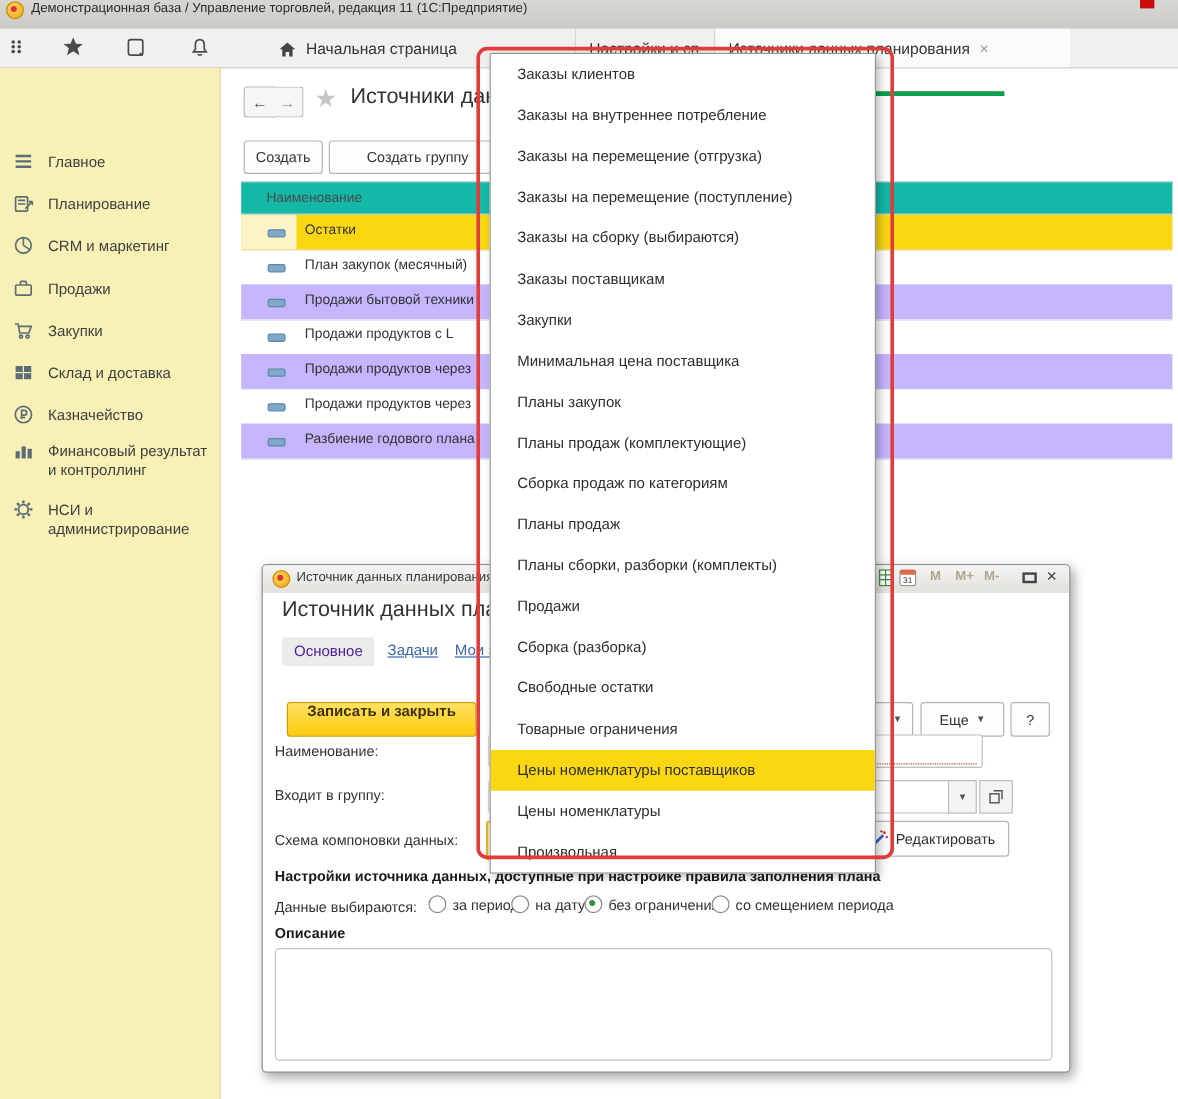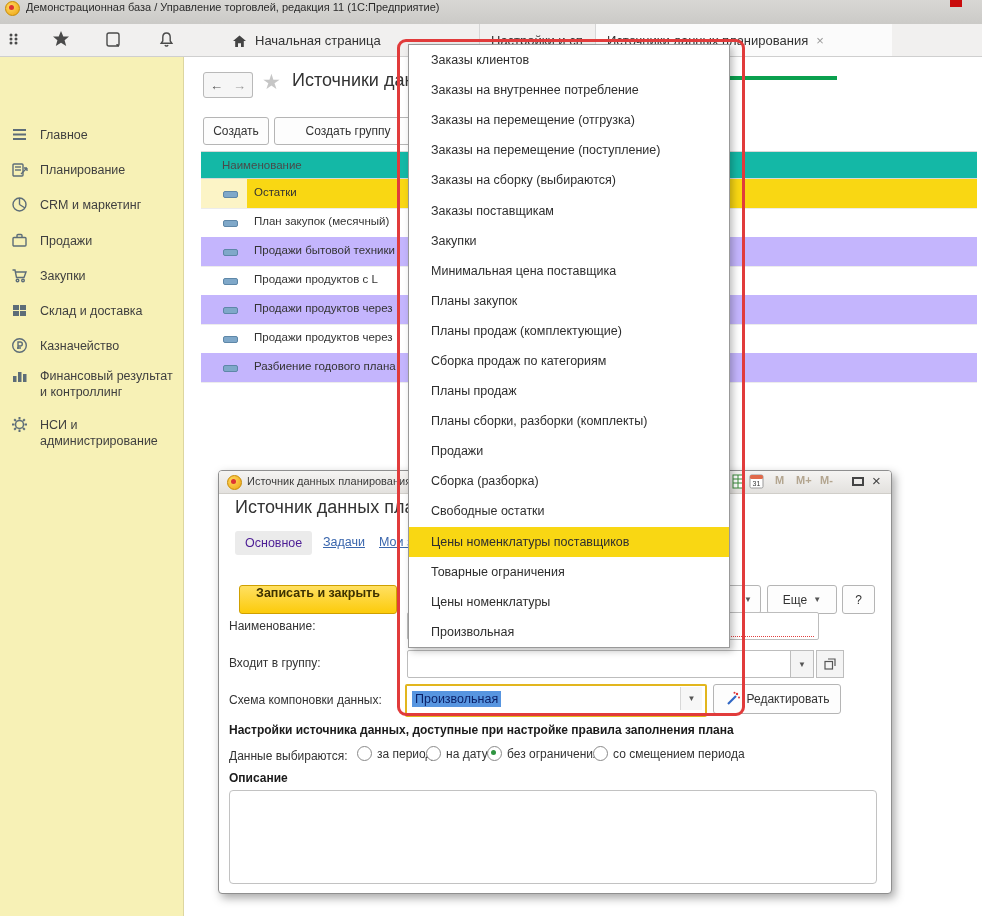--- a/index.html
+++ b/index.html
@@ -52,21 +52,21 @@
   .req-line{position:absolute;left:4px;right:4px;bottom:2px;border-bottom:1px dotted #e04040;}
   .mini-btn{position:absolute;background:#f4f4f4;border:1px solid #bdbdbd;color:#555;font-size:8px;display:flex;align-items:center;justify-content:center;}
   .combo-sel{position:absolute;left:186px;top:213px;width:298px;height:29px;background:#fff;border:2px solid #e2b61e;border-radius:2px;}
   .combo-txt{position:absolute;left:5px;top:5px;background:#5795e0;color:#0a1f66;font-size:12.5px;padding:1px 3px;}
   .sec-bold{position:absolute;font-size:12px;font-weight:bold;color:#1a1a1a;white-space:nowrap;}
   .radio{position:absolute;display:flex;align-items:center;font-size:12px;color:#333;white-space:nowrap;}
   .rc{width:13px;height:13px;border-radius:50%;border:1px solid #8a8a8a;background:#fff;margin-right:5px;position:relative;}
   .rc.on::after{content:"";position:absolute;left:3px;top:3px;width:5px;height:5px;border-radius:50%;background:#2f9440;}
   .descbox{position:absolute;left:10px;top:319px;width:646px;height:92px;border:1px solid #c2c2c2;border-radius:4px;background:#fff;}
   
-  .dropdown{left:408px;top:44px;width:322px;height:604px;background:#fff;border:1px solid #999;box-shadow:3px 3px 7px rgba(0,0,0,.25);z-index:8;display:flex;flex-direction:column;}
+  .dropdown{left:408px;top:44px;width:322px;height:684px;background:#fff;border:1px solid #999;box-shadow:3px 3px 7px rgba(0,0,0,.25);z-index:8;display:flex;flex-direction:column;}
   .dd-item{flex:1;display:flex;align-items:center;padding-left:22px;font-size:12.5px;color:#2e2e2e;white-space:nowrap;cursor:pointer;}
   .dd-item.hl{background:#f9d713;}
   .red-frame{left:397px;top:39px;width:348px;height:677px;border:3px solid #e13b3b;border-radius:9px;z-index:9;pointer-events:none;}
   svg{display:block;}
 </style>
 </head>
 <body>
 
 <div class="screen">
 
@@ -389,21 +389,21 @@
     <div class="dd-item">Закупки</div>
     <div class="dd-item">Минимальная цена поставщика</div>
     <div class="dd-item">Планы закупок</div>
     <div class="dd-item">Планы продаж (комплектующие)</div>
     <div class="dd-item">Сборка продаж по категориям</div>
     <div class="dd-item">Планы продаж</div>
     <div class="dd-item">Планы сборки, разборки (комплекты)</div>
     <div class="dd-item">Продажи</div>
     <div class="dd-item">Сборка (разборка)</div>
     <div class="dd-item">Свободные остатки</div>
+    <div class="dd-item">Товарные ограничения</div>
     <div class="dd-item hl">Цены номенклатуры поставщиков</div>
-    <div class="dd-item">Товарные ограничения</div>
     <div class="dd-item">Цены номенклатуры</div>
     <div class="dd-item">Произвольная</div>
   </div>
 
   <div class="abs red-frame"></div>
 
 </div>
 
 </body></html>

